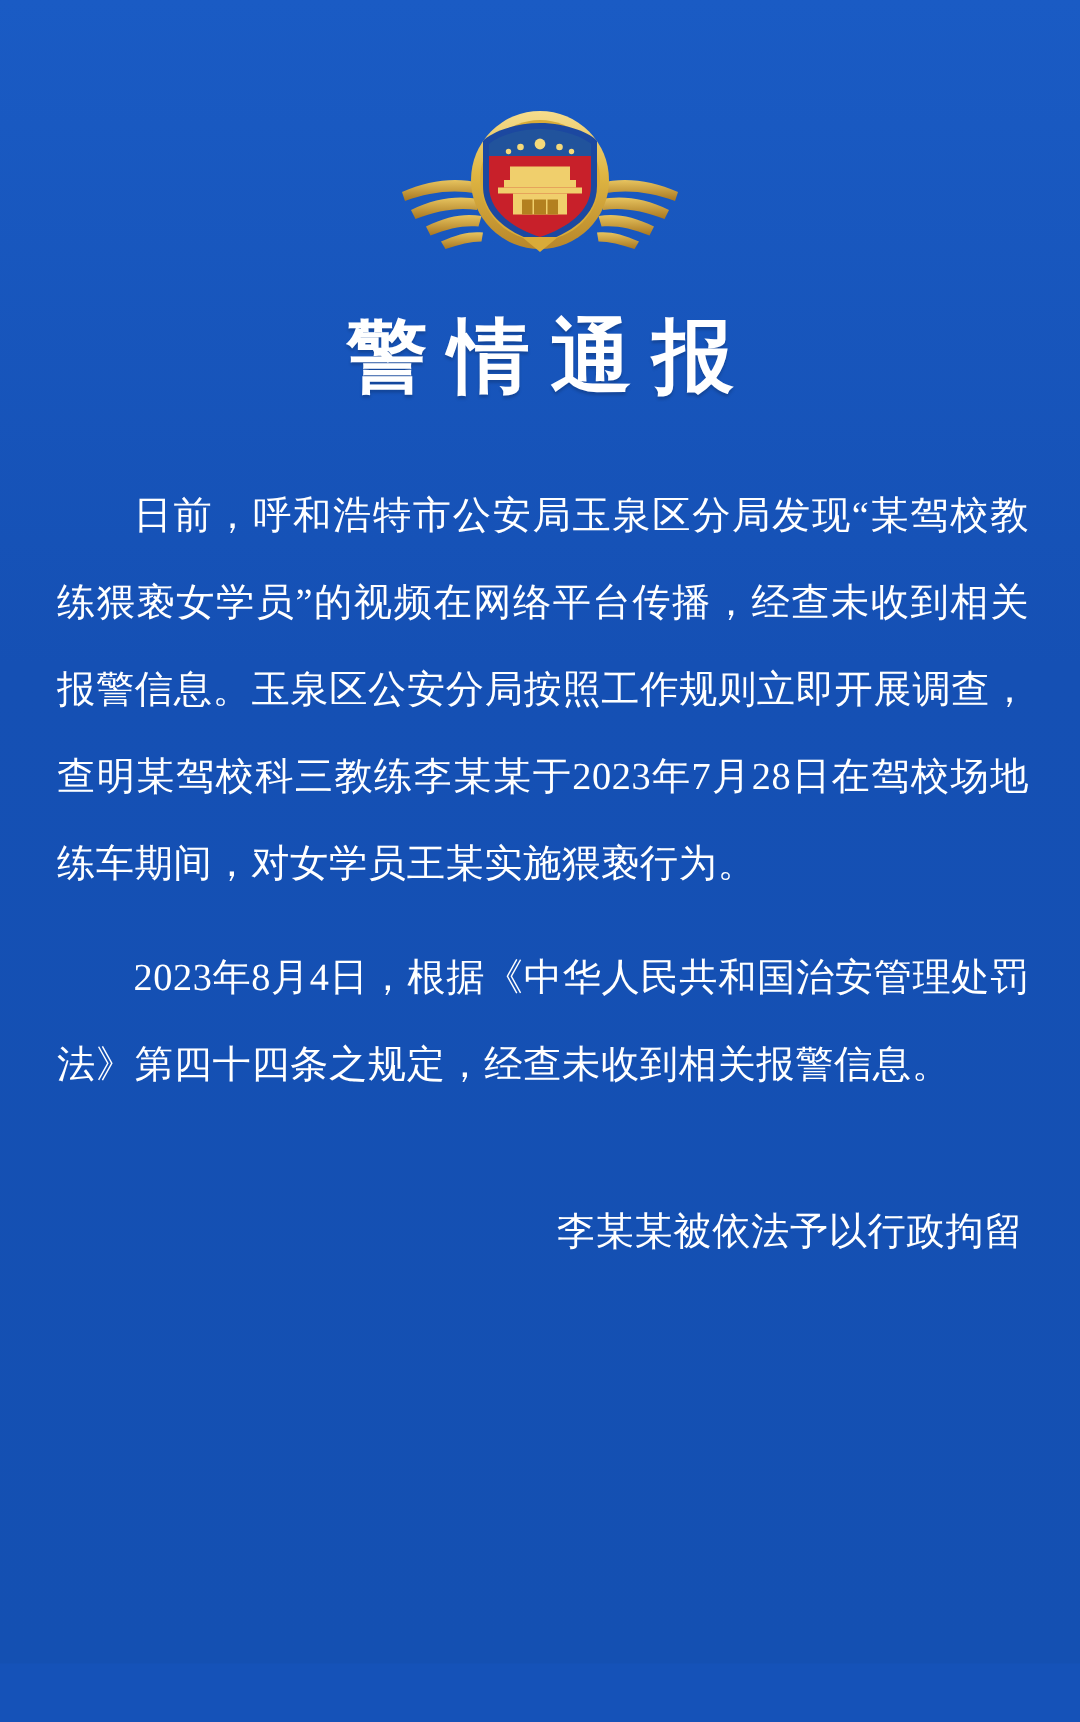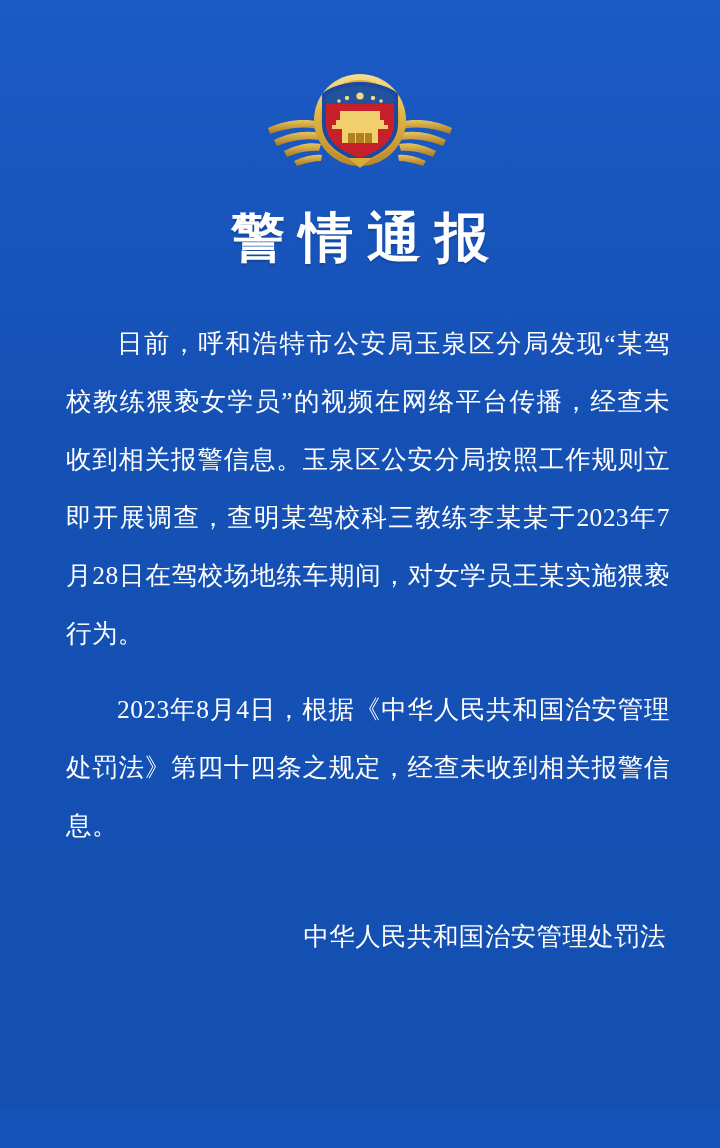--- a/index.html
+++ b/index.html
@@ -13,21 +13,21 @@
     font-family: "Liberation Serif", "DejaVu Serif", serif;
     color: #ffffff;
     overflow: hidden;
   }
   .page {
     position: relative;
     width: 720px;
     height: 1109px;
     background: linear-gradient(180deg, #1a5bc4 0%, #1550b4 40%, #1450b2 100%);
     box-sizing: border-box;
-    padding: 0 40px;
+    padding: 0 24px;
   }
 
   
   .emblem-wrap {
     padding-top: 62px;
     display: flex;
     justify-content: center;
     align-items: flex-start;
   }
   .emblem {
@@ -54,21 +54,21 @@
     margin-top: 40px;
     padding: 0 10px;
   }
   .para {
     font-size: 25.5px;
     line-height: 58px;
     text-align: justify;
     text-justify: inter-ideograph;
     text-indent: 2em;
     color: #ffffff;
-    margin: 0 0 18px 16px;
+    margin: 0 0 18px 4px;
     letter-spacing: 0.4px;
   }
   .para:last-child { margin-bottom: 0; }
 
   
   .signature {
     margin-top: 58px;
     padding-right: 14px;
     text-align: right;
   }
@@ -145,16 +145,16 @@
   </div>
 
   <h1 class="title">警情通报</h1>
 
   <div class="body-text">
     <p class="para">日前，呼和浩特市公安局玉泉区分局发现“某驾校教练猥亵女学员”的视频在网络平台传播，经查未收到相关报警信息。玉泉区公安分局按照工作规则立即开展调查，查明某驾校科三教练李某某于2023年7月28日在驾校场地练车期间，对女学员王某实施猥亵行为。</p>
     <p class="para">2023年8月4日，根据《中华人民共和国治安管理处罚法》第四十四条之规定，经查未收到相关报警信息。</p>
   </div>
 
   <div class="signature">
-    <div class="sign-line">中华人民共和国治安管理处罚法</div>
+    <div class="sign-line">李某某被依法予以行政拘留</div>
   </div>
 
 </div>
 
 </body></html>

